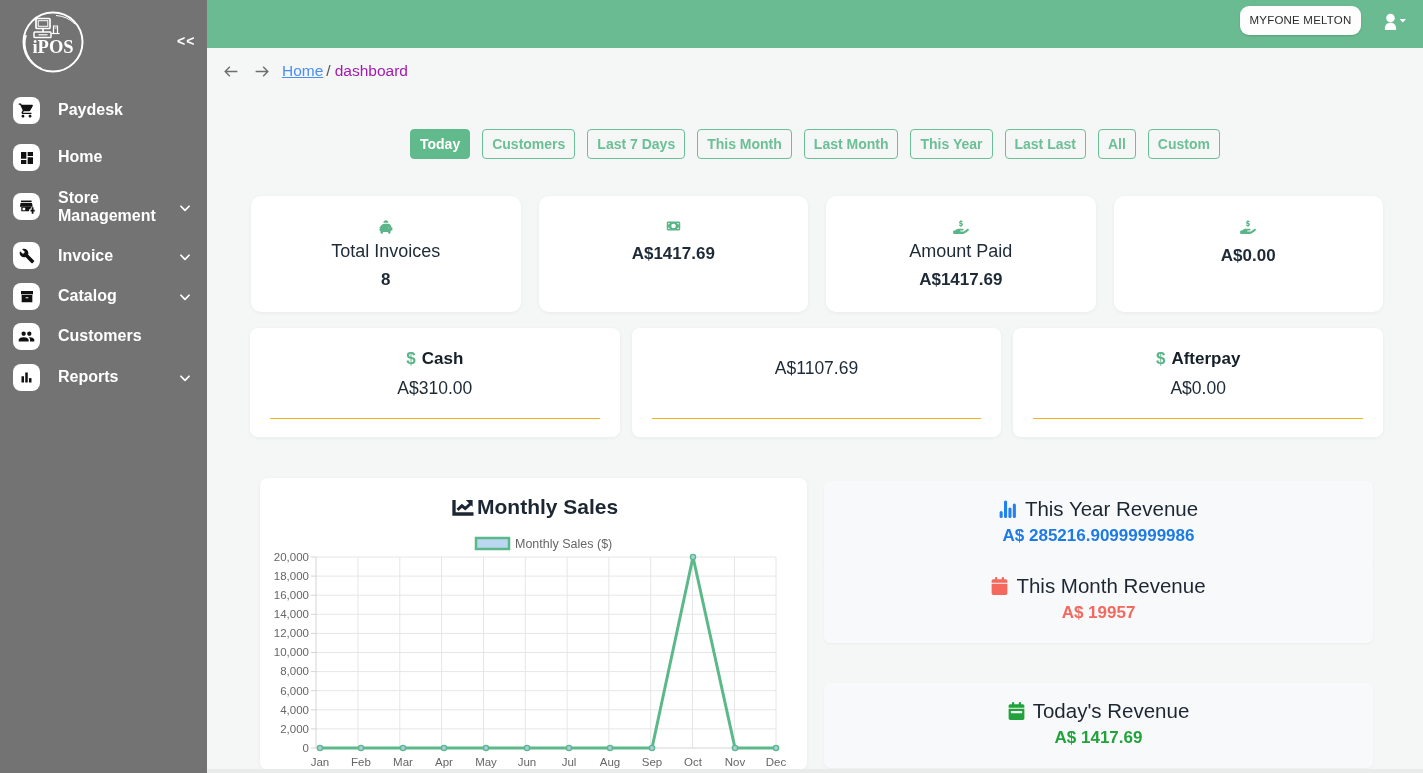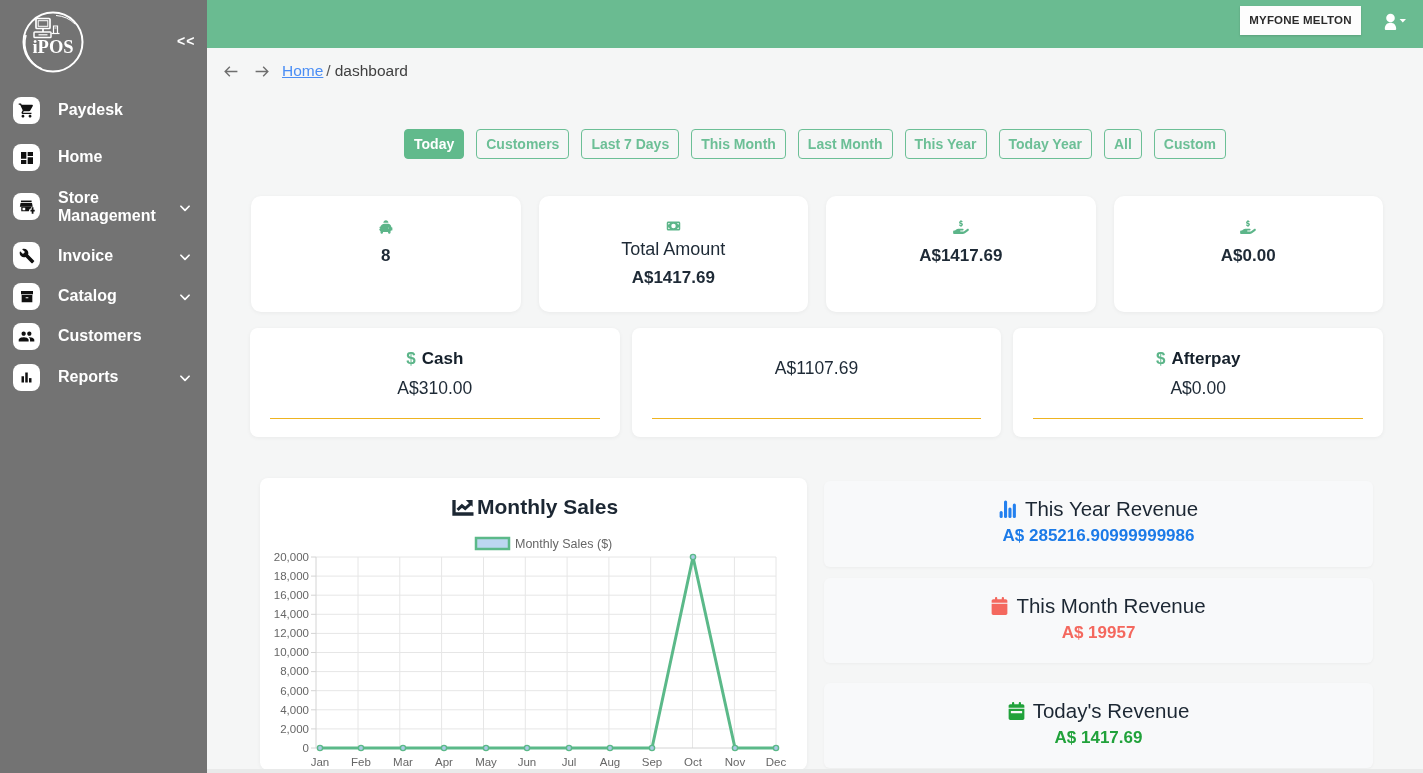--- a/index.html
+++ b/index.html
@@ -1,21 +1,21 @@
 <!DOCTYPE html>
 <html><head>
 <meta charset="utf-8">
 <style>
 * { margin:0; padding:0; box-sizing:border-box; }
 html,body { width:1423px; height:773px; overflow:hidden; font-family:"Liberation Sans", sans-serif; background:#f5f6f6; }
 .abs { position:absolute; }
 #topbar { position:absolute; left:0; top:0; width:1423px; height:48px; background:#6abb91; }
 #sidebar { position:absolute; left:0; top:0; width:207px; height:773px; background:#737373; }
 #collapse { position:absolute; left:177px; top:33px; color:#fff; font-weight:bold; font-size:14px; letter-spacing:1px; z-index:6; }
-#storebtn { position:absolute; left:1240px; top:6px; width:121px; height:29px; background:#fdfdfd; border-radius:0; color:#2b2b2b; font-weight:bold; font-size:11.5px; text-align:center; line-height:29px; letter-spacing:0.2px; box-shadow:0 1px 2px rgba(0,0,0,0.15); }
+#storebtn { position:absolute; left:1240px; top:6px; width:121px; height:29px; background:#fdfdfd; border-radius:9px; color:#2b2b2b; font-weight:normal; font-size:11.5px; text-align:center; line-height:29px; letter-spacing:0.2px; box-shadow:0 1px 2px rgba(0,0,0,0.15); }
 .micon { position:absolute; width:27px; height:27px; background:#fff; border-radius:8px; display:flex; align-items:center; justify-content:center; }
 .mlabel { position:absolute; left:58px; color:#fff; font-weight:bold; font-size:16px; }
 .chev { position:absolute; left:178px; }
 
 
 #bc { position:absolute; left:224px; top:61px; height:20px; display:flex; align-items:center; z-index:1; }
 #filters { position:absolute; left:207px; top:129px; width:1216px; display:flex; justify-content:center; gap:12px; }
 .fbtn { height:30px; border:1px solid #6cbf96; color:#6cbf96; background:transparent; border-radius:4px; font-weight:bold; font-size:14px; padding:0 9px; line-height:28px; font-family:"Liberation Sans", sans-serif; }
 .fbtn.active { background:#61ba8c; color:#fff; border-color:#61ba8c; }
 
@@ -141,53 +141,54 @@
 
 <div id="bc">
   <svg width="14" height="13" viewBox="0 0 24 22" fill="none" stroke="#6e6e6e" stroke-width="2.4">
       <path d="M23 11 H3 M10 3 l-8 8 8 8"></path>
     </svg>
   <svg style="margin-left:17px;" width="14" height="13" viewBox="0 0 24 22" fill="none" stroke="#6e6e6e" stroke-width="2.4">
       <path d="M1 11 H21 M14 3 l8 8-8 8"></path>
     </svg>
   <a style="margin-left:13px; color:#4b8ef5; font-size:15.5px; text-decoration:underline;">Home</a>
   <span style="margin-left:3px; color:#555; font-size:15.5px;">/</span>
-  <span style="margin-left:4px; color:#404040; font-size:15.5px;">dashboard</span>
+  <span style="margin-left:4px; color:#a21caf; font-size:15.5px;">dashboard</span>
 </div>
 
 <div id="filters">
   <button class="fbtn active">Today</button>
   <button class="fbtn">Customers</button>
   <button class="fbtn">Last 7 Days</button>
   <button class="fbtn">This Month</button>
   <button class="fbtn">Last Month</button>
   <button class="fbtn">This Year</button>
-  <button class="fbtn">Today Year</button>
+  <button class="fbtn">Last Last</button>
   <button class="fbtn">All</button>
   <button class="fbtn">Custom</button>
 </div>
 
 <div id="statrow">
   <div class="stat">
     <svg width="15" height="14" viewBox="0 0 576 512" fill="#5cb589">
         <path d="M400 96l0 .7c-5.3-.4-10.6-.7-16-.7H256c-16.5 0-32.5 2.1-47.8 6c-.1-2-.2-4-.2-6c0-53 43-96 96-96s96 43 96 96zm-16 32c3.5 0 7 .1 10.4 .3c4.2 .3 8.4 .7 12.6 1.3C464.6 140.3 512 196.5 512 264h16c13.3 0 24 10.7 24 24v80c0 13.3-10.7 24-24 24h-32.1c-1.7 10.4-6.8 19.6-14.1 26.5V480c0 17.7-14.3 32-32 32h-32c-17.7 0-32-14.3-32-32v-32H192v32c0 17.7-14.3 32-32 32h-32c-17.7 0-32-14.3-32-32v-61.5C66.8 399.3 48 361.8 48 320h16c-8.8 0-16-7.2-16-16s7.2-16 16-16h-16c0-21.7 21.7-40 40-40h3.3C102.2 184.3 173.2 128 256 128h128zM64 288c-8.8 0-16 7.2-16 16s7.2 16 16 16h16v-32H64zm352 8c0-8.8-7.2-16-16-16s-16 7.2-16 16s7.2 16 16 16s16-7.2 16-16z" transform="scale(1,1)"></path>
       </svg>
+    <div class="t">Total Invoices</div>
     <div class="v">8</div>
   </div>
   <div class="stat">
     <svg width="17" height="12" viewBox="0 0 576 512" fill="#5cb589">
         <path d="M64 64C28.7 64 0 92.7 0 128V384c0 35.3 28.7 64 64 64H512c35.3 0 64-28.7 64-64V128c0-35.3-28.7-64-64-64H64zm64 320H64V320c35.3 0 64 28.7 64 64zM64 192V128h64c0 35.3-28.7 64-64 64zM448 384c0-35.3 28.7-64 64-64v64H448zm64-192c-35.3 0-64-28.7-64-64h64v64zM288 160a96 96 0 1 1 0 192 96 96 0 1 1 0-192z"></path>
       </svg>
-    <div class="t">Total Amount</div>
     <div class="v">A$1417.69</div>
   </div>
   <div class="stat">
     <svg width="16" height="14" viewBox="0 0 576 512" fill="#5cb589">
         <path d="M312 24V34.5c6.4 1.2 12.6 2.7 18.2 4.2c12.8 3.4 20.4 16.6 17 29.4s-16.6 20.4-29.4 17c-10.9-2.9-21.1-4.9-30.2-5c-7.3-.1-14.7 1.7-19.4 4.4c-2.1 1.3-3.1 2.4-3.5 3c-.3 .5-.7 1.2-.7 2.8c0 .3 0 .5 0 .6c.2 .2 .9 1.2 3.3 2.6c5.8 3.5 14.4 6.2 27.4 10.1l.9 .3c11.1 3.3 25.9 7.8 37.9 15.3c13.7 8.6 26.1 22.9 26.4 44.9c.3 22.5-11.4 38.9-26.7 48.5c-6.7 4.1-13.9 7-21.3 8.8V232c0 13.3-10.7 24-24 24s-24-10.7-24-24V220.6c-9.5-2.3-18.2-5.3-25.6-7.8c-2.1-.7-4.1-1.4-6-2c-12.6-4.2-19.4-17.8-15.2-30.4s17.8-19.4 30.4-15.2c2.6 .9 5 1.7 7.3 2.5c13.6 4.6 23.4 7.9 33.9 8.3c8 .3 15.1-1.6 19.2-4.1c1.9-1.2 2.8-2.2 3.2-2.9c.4-.6 .9-1.8 .8-4.1l0-.2c0-1 0-2.1-4-4.6c-5.7-3.6-14.3-6.4-27.1-10.3l-1.9-.6c-10.8-3.2-25-7.5-36.4-14.4c-13.5-8.1-26.5-22-26.6-44.1c-.1-22.9 12.9-38.6 27.7-47.4c6.4-3.8 13.3-6.4 20.2-8.2V24c0-13.3 10.7-24 24-24s24 10.7 24 24zM568.2 336.3c13.1 17.8 9.3 42.8-8.5 55.9L433.1 485.5c-23.4 17.2-51.6 26.5-80.7 26.5H192 32c-17.7 0-32-14.3-32-32V416c0-17.7 14.3-32 32-32H68.8l44.9-36c22.7-18.2 50.9-28 80-28H272h16 64c17.7 0 32 14.3 32 32s-14.3 32-32 32H288 272c-8.8 0-16 7.2-16 16s7.2 16 16 16H392.6l119.7-88.2c17.8-13.1 42.8-9.3 55.9 8.5z"></path>
       </svg>
+    <div class="t">Amount Paid</div>
     <div class="v">A$1417.69</div>
   </div>
   <div class="stat">
     <svg width="16" height="14" viewBox="0 0 576 512" fill="#5cb589">
         <path d="M312 24V34.5c6.4 1.2 12.6 2.7 18.2 4.2c12.8 3.4 20.4 16.6 17 29.4s-16.6 20.4-29.4 17c-10.9-2.9-21.1-4.9-30.2-5c-7.3-.1-14.7 1.7-19.4 4.4c-2.1 1.3-3.1 2.4-3.5 3c-.3 .5-.7 1.2-.7 2.8c0 .3 0 .5 0 .6c.2 .2 .9 1.2 3.3 2.6c5.8 3.5 14.4 6.2 27.4 10.1l.9 .3c11.1 3.3 25.9 7.8 37.9 15.3c13.7 8.6 26.1 22.9 26.4 44.9c.3 22.5-11.4 38.9-26.7 48.5c-6.7 4.1-13.9 7-21.3 8.8V232c0 13.3-10.7 24-24 24s-24-10.7-24-24V220.6c-9.5-2.3-18.2-5.3-25.6-7.8c-2.1-.7-4.1-1.4-6-2c-12.6-4.2-19.4-17.8-15.2-30.4s17.8-19.4 30.4-15.2c2.6 .9 5 1.7 7.3 2.5c13.6 4.6 23.4 7.9 33.9 8.3c8 .3 15.1-1.6 19.2-4.1c1.9-1.2 2.8-2.2 3.2-2.9c.4-.6 .9-1.8 .8-4.1l0-.2c0-1 0-2.1-4-4.6c-5.7-3.6-14.3-6.4-27.1-10.3l-1.9-.6c-10.8-3.2-25-7.5-36.4-14.4c-13.5-8.1-26.5-22-26.6-44.1c-.1-22.9 12.9-38.6 27.7-47.4c6.4-3.8 13.3-6.4 20.2-8.2V24c0-13.3 10.7-24 24-24s24 10.7 24 24zM568.2 336.3c13.1 17.8 9.3 42.8-8.5 55.9L433.1 485.5c-23.4 17.2-51.6 26.5-80.7 26.5H192 32c-17.7 0-32-14.3-32-32V416c0-17.7 14.3-32 32-32H68.8l44.9-36c22.7-18.2 50.9-28 80-28H272h16 64c17.7 0 32 14.3 32 32s-14.3 32-32 32H288 272c-8.8 0-16 7.2-16 16s7.2 16 16 16H392.6l119.7-88.2c17.8-13.1 42.8-9.3 55.9 8.5z"></path>
       </svg>
     <div class="v">A$0.00</div>
   </div>
 </div>
 
@@ -308,21 +309,21 @@
 
 <div class="rev" style="top:481px; height:86px; padding-top:16px;">
   <div class="t"><svg width="18" height="18" viewBox="0 0 18 18" fill="#2380ef" style="vertical-align:-2px; margin-right:8px;">
         <rect x="0.6" y="11" width="3.1" height="7" rx="1.5"></rect>
         <rect x="5.0" y="0.5" width="3.1" height="17.5" rx="1.5"></rect>
         <rect x="9.4" y="7.5" width="3.1" height="10.5" rx="1.5"></rect>
         <rect x="13.8" y="3.5" width="3.1" height="14.5" rx="1.5"></rect>
       </svg>This Year Revenue</div>
   <div class="v" style="color:#1c7be8;">A$ 285216.90999999986</div>
 </div>
-<div class="rev" style="top:578px; height:85px; padding-top:16px;">
+<div class="rev" style="top:558px; height:85px; padding-top:16px;">
   <div class="t"><svg width="17" height="18" viewBox="0 0 448 512" fill="#f4685e" style="vertical-align:-2px; margin-right:8px;">
         <path d="M96 32V64H48C21.5 64 0 85.5 0 112v48H448V112c0-26.5-21.5-48-48-48H352V32c0-17.7-14.3-32-32-32s-32 14.3-32 32V64H160V32c0-17.7-14.3-32-32-32S96 14.3 96 32zM448 192H0V464c0 26.5 21.5 48 48 48H400c26.5 0 48-21.5 48-48V192z"></path>
       </svg>This Month Revenue</div>
   <div class="v" style="color:#f4685e;">A$ 19957</div>
 </div>
 <div class="rev" style="top:683px; height:85px; padding-top:16px;">
   <div class="t"><svg width="17" height="18" viewBox="0 0 448 512" fill="#21a23b" style="vertical-align:-2px; margin-right:8px;">
         <path d="M96 32V64H48C21.5 64 0 85.5 0 112v48H448V112c0-26.5-21.5-48-48-48H352V32c0-17.7-14.3-32-32-32s-32 14.3-32 32V64H160V32c0-17.7-14.3-32-32-32S96 14.3 96 32zM448 192H0V464c0 26.5 21.5 48 48 48H400c26.5 0 48-21.5 48-48V192zM64 256h320v64H64V256z" fill-rule="evenodd"></path>
       </svg>Today's Revenue</div>
   <div class="v" style="color:#21a23b;">A$ 1417.69</div>

